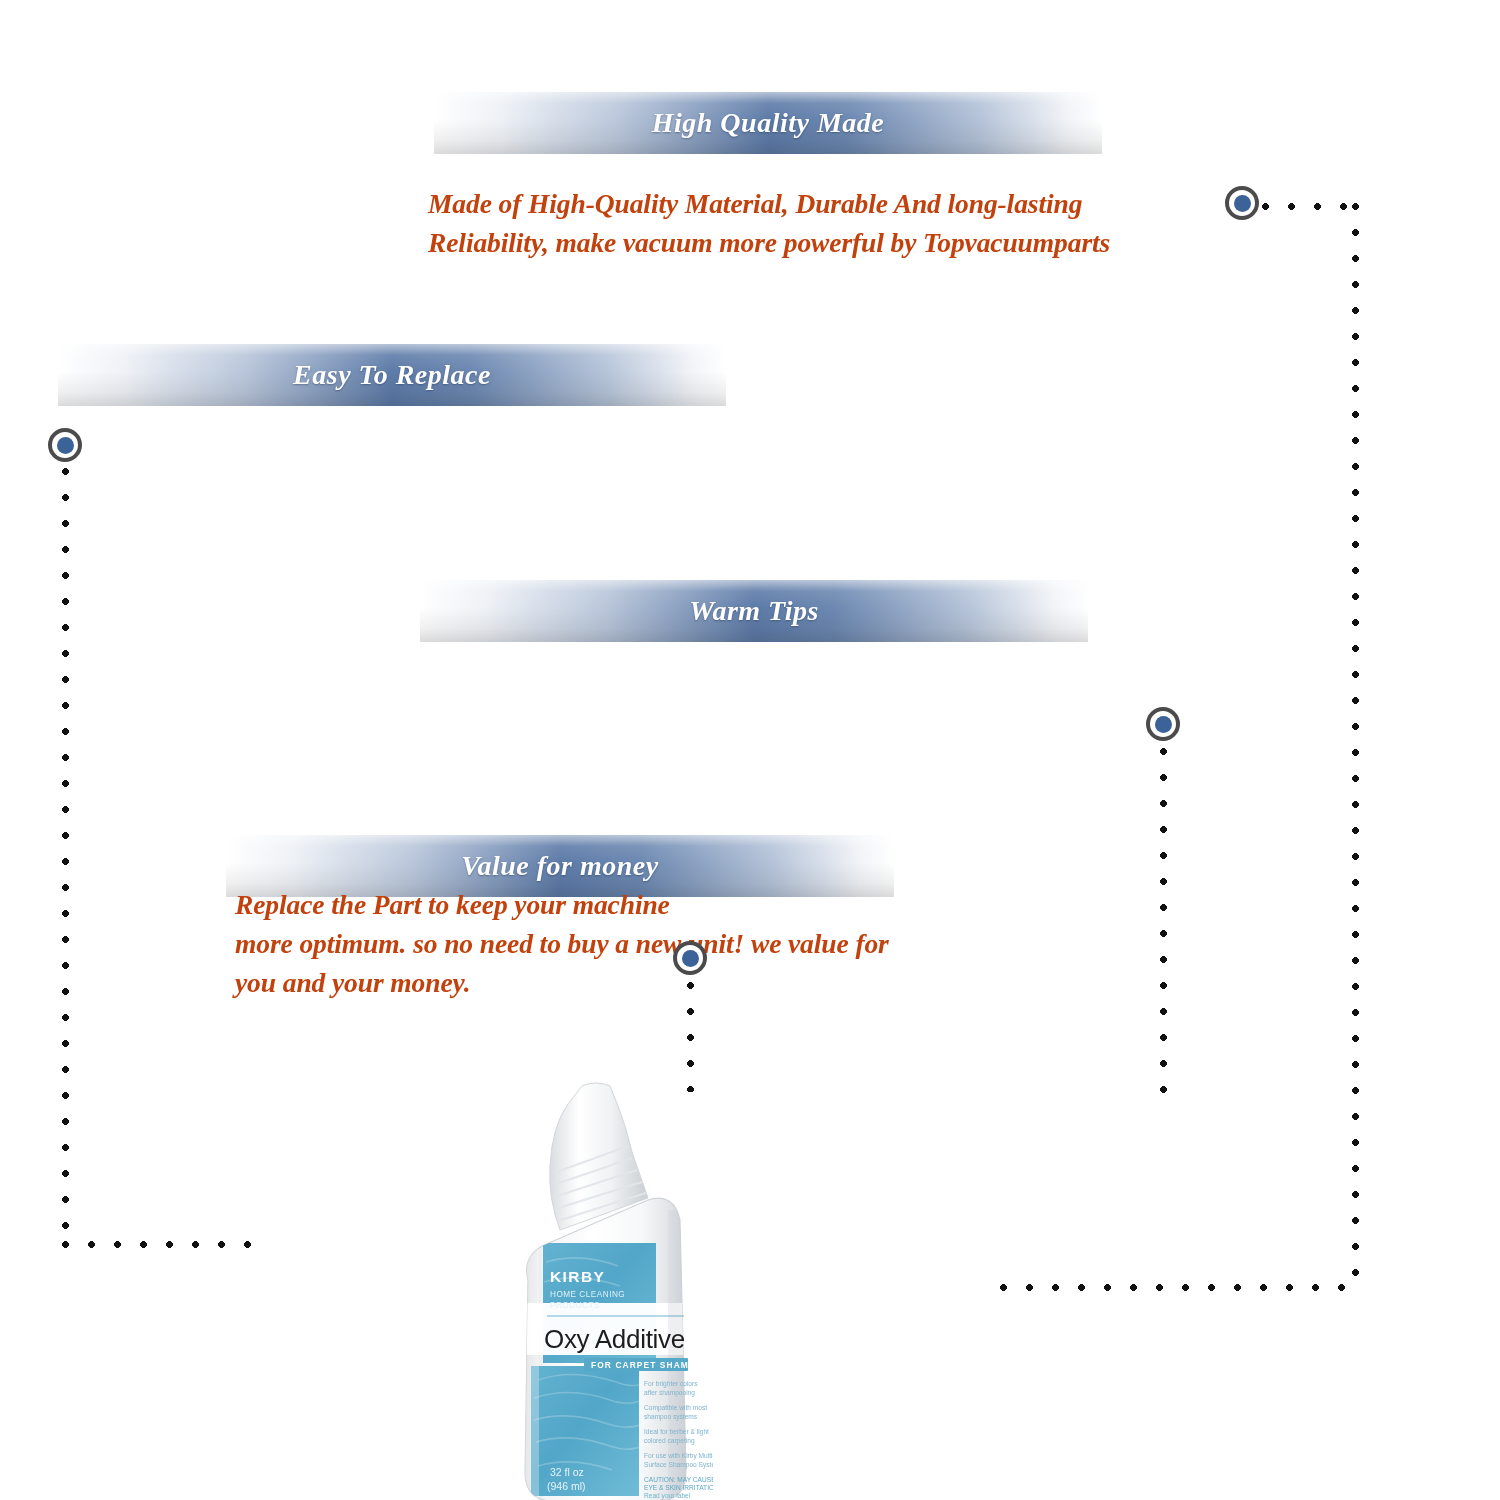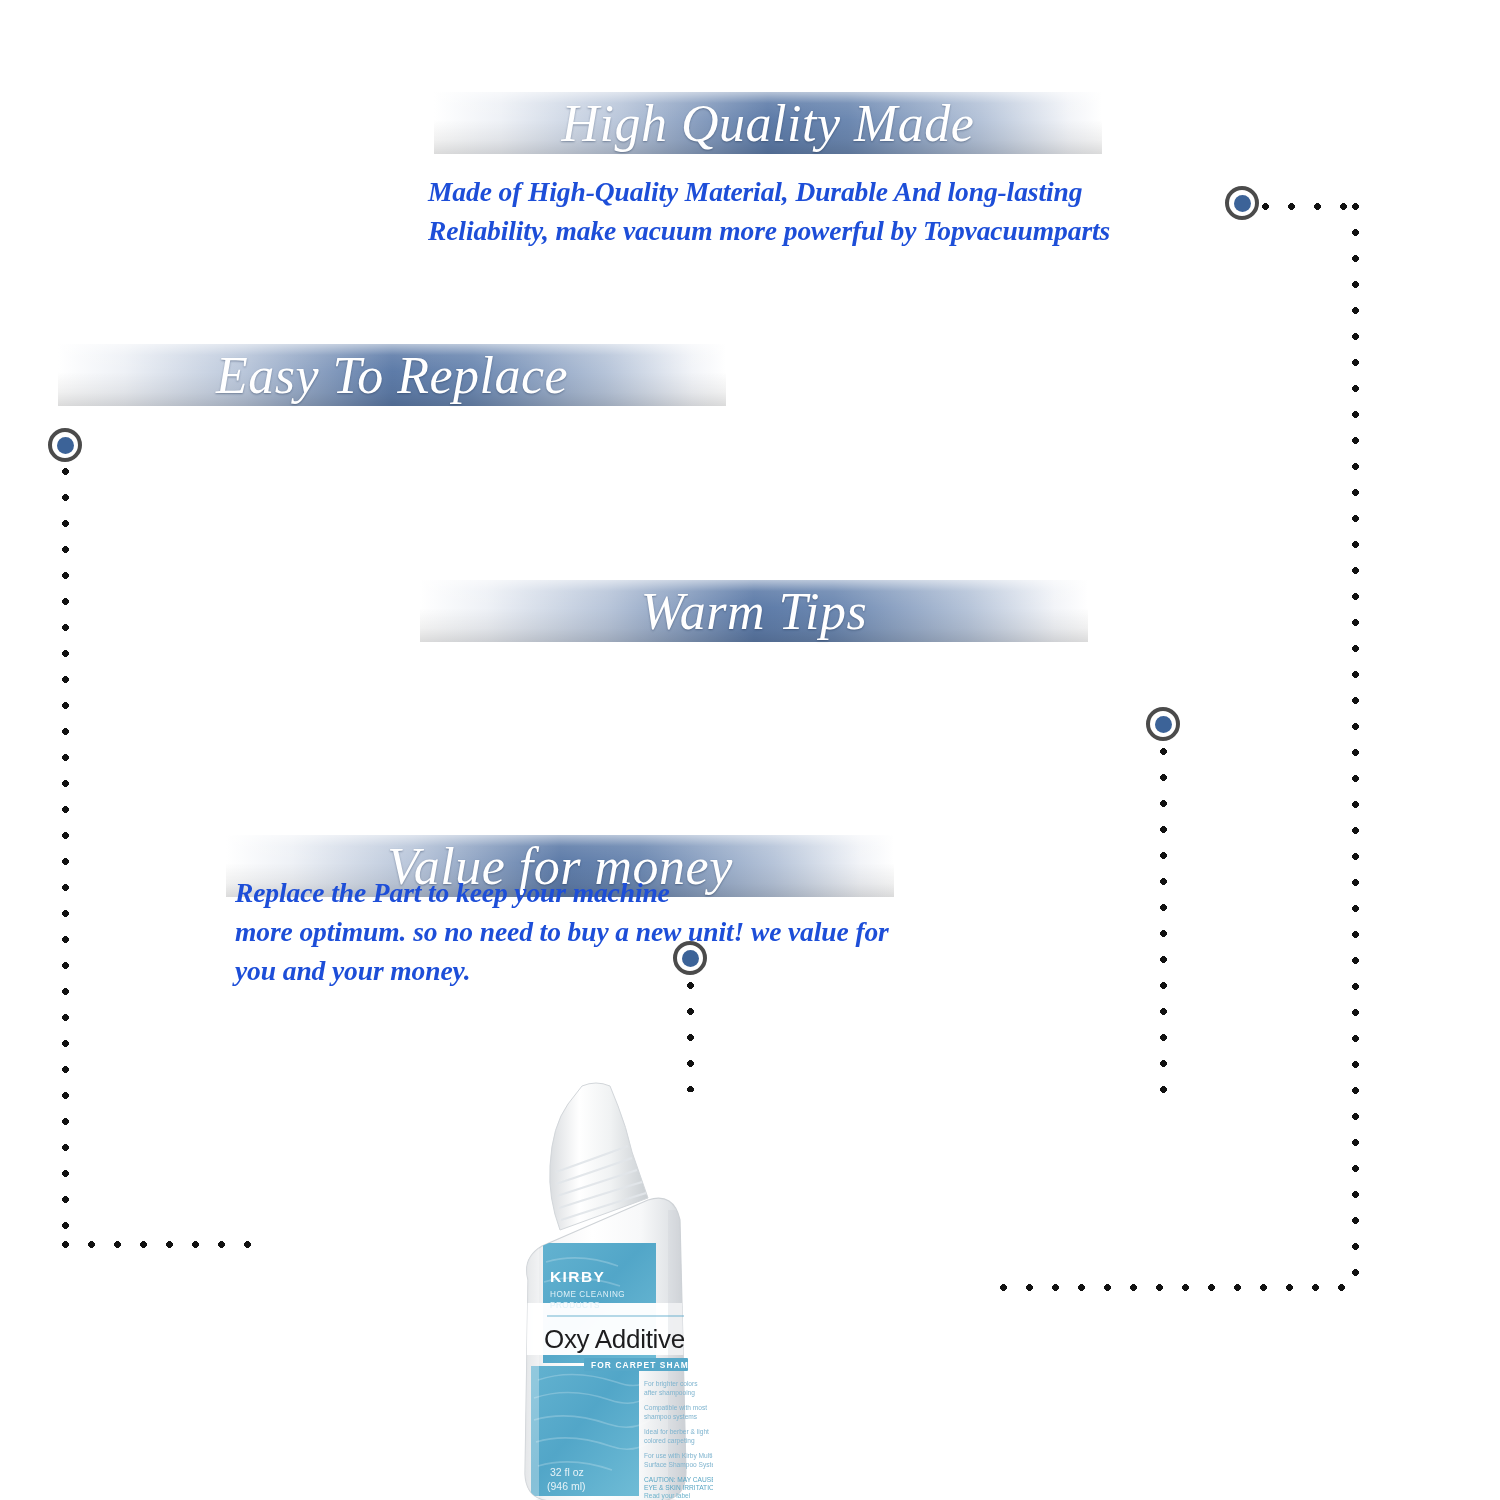--- a/index.html
+++ b/index.html
@@ -65,38 +65,39 @@
         #f2f4f8 95%,
         #ffffff 100%);
     display:flex;
     align-items:center;
     justify-content:center;
   }
   .banner-title{
     color:#ffffff;
     font-family:"Liberation Serif",serif;
     font-style:italic;
-    font-weight:normal;
-    font-size:52px;
+    font-weight:bold;
+    font-size:28px;
     letter-spacing:0.5px;
     white-space:nowrap;
     text-shadow:0 1px 2px rgba(30,50,85,0.45);
   }
 
   
   .body-text{
     position:absolute;
-    color:#1d4ed8;
+    color:#c2410c;
     font-family:"Liberation Serif",serif;
     font-style:italic;
     font-weight:bold;
     font-size:27.5px;
     line-height:39px;
     white-space:pre-line;
     letter-spacing:-0.1px;
+    margin-top:12px;
   }
   .body-text.center{text-align:center;}
 
   
   #bottle{
     position:absolute;
     left:498px;top:1080px;
     width:215px;height:440px;
   }
   .bsvg{display:block;width:215px;height:440px;}

